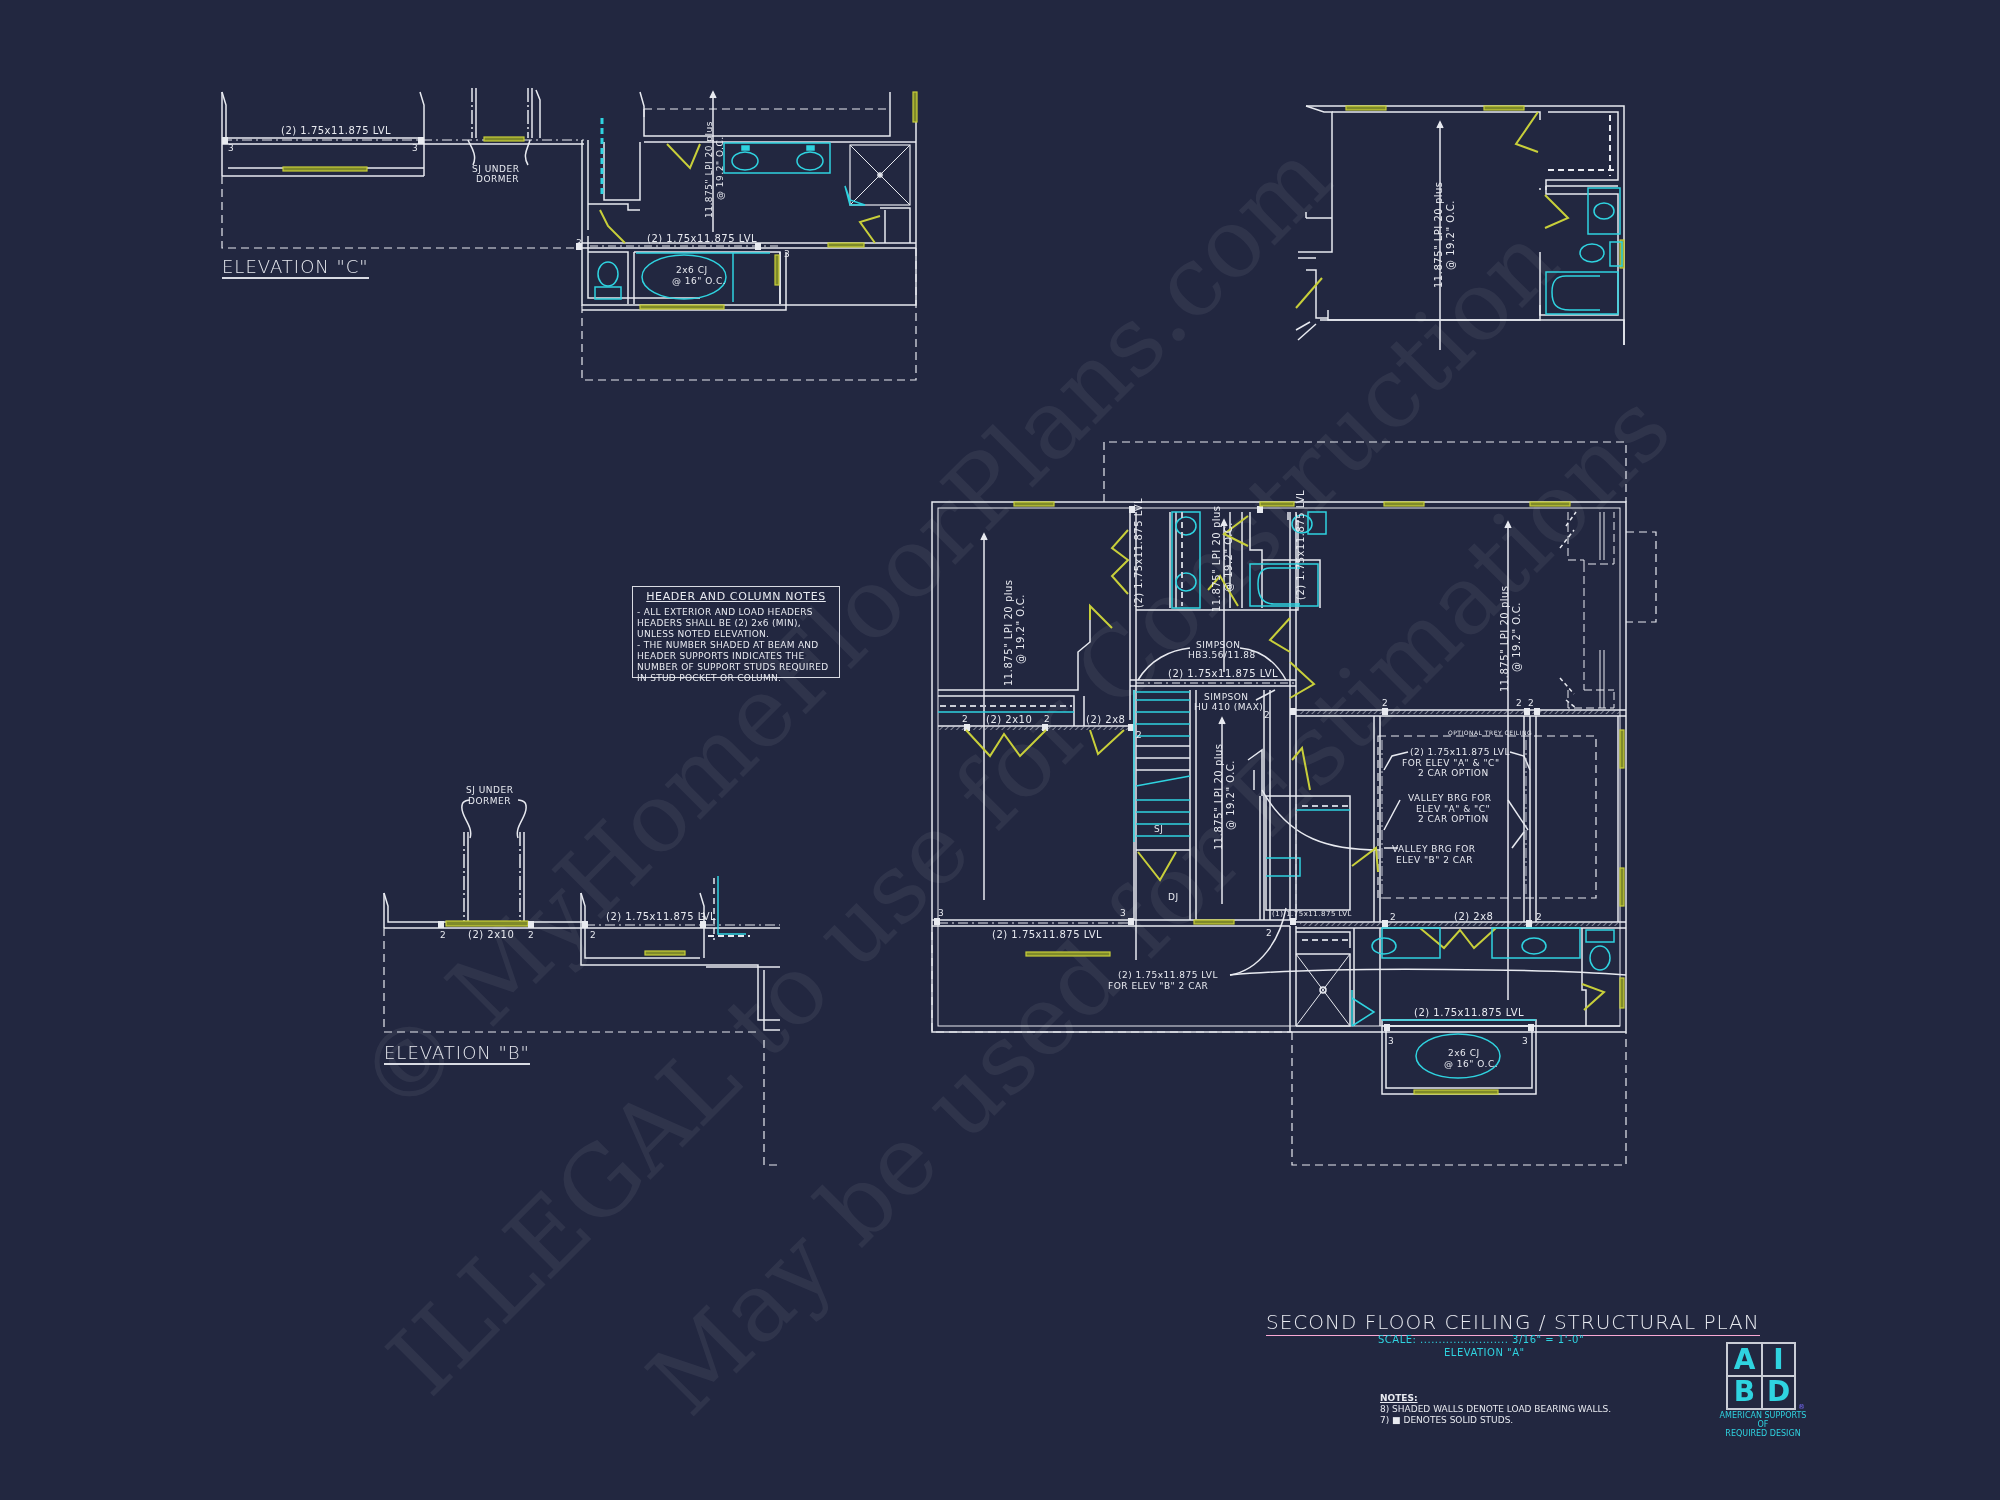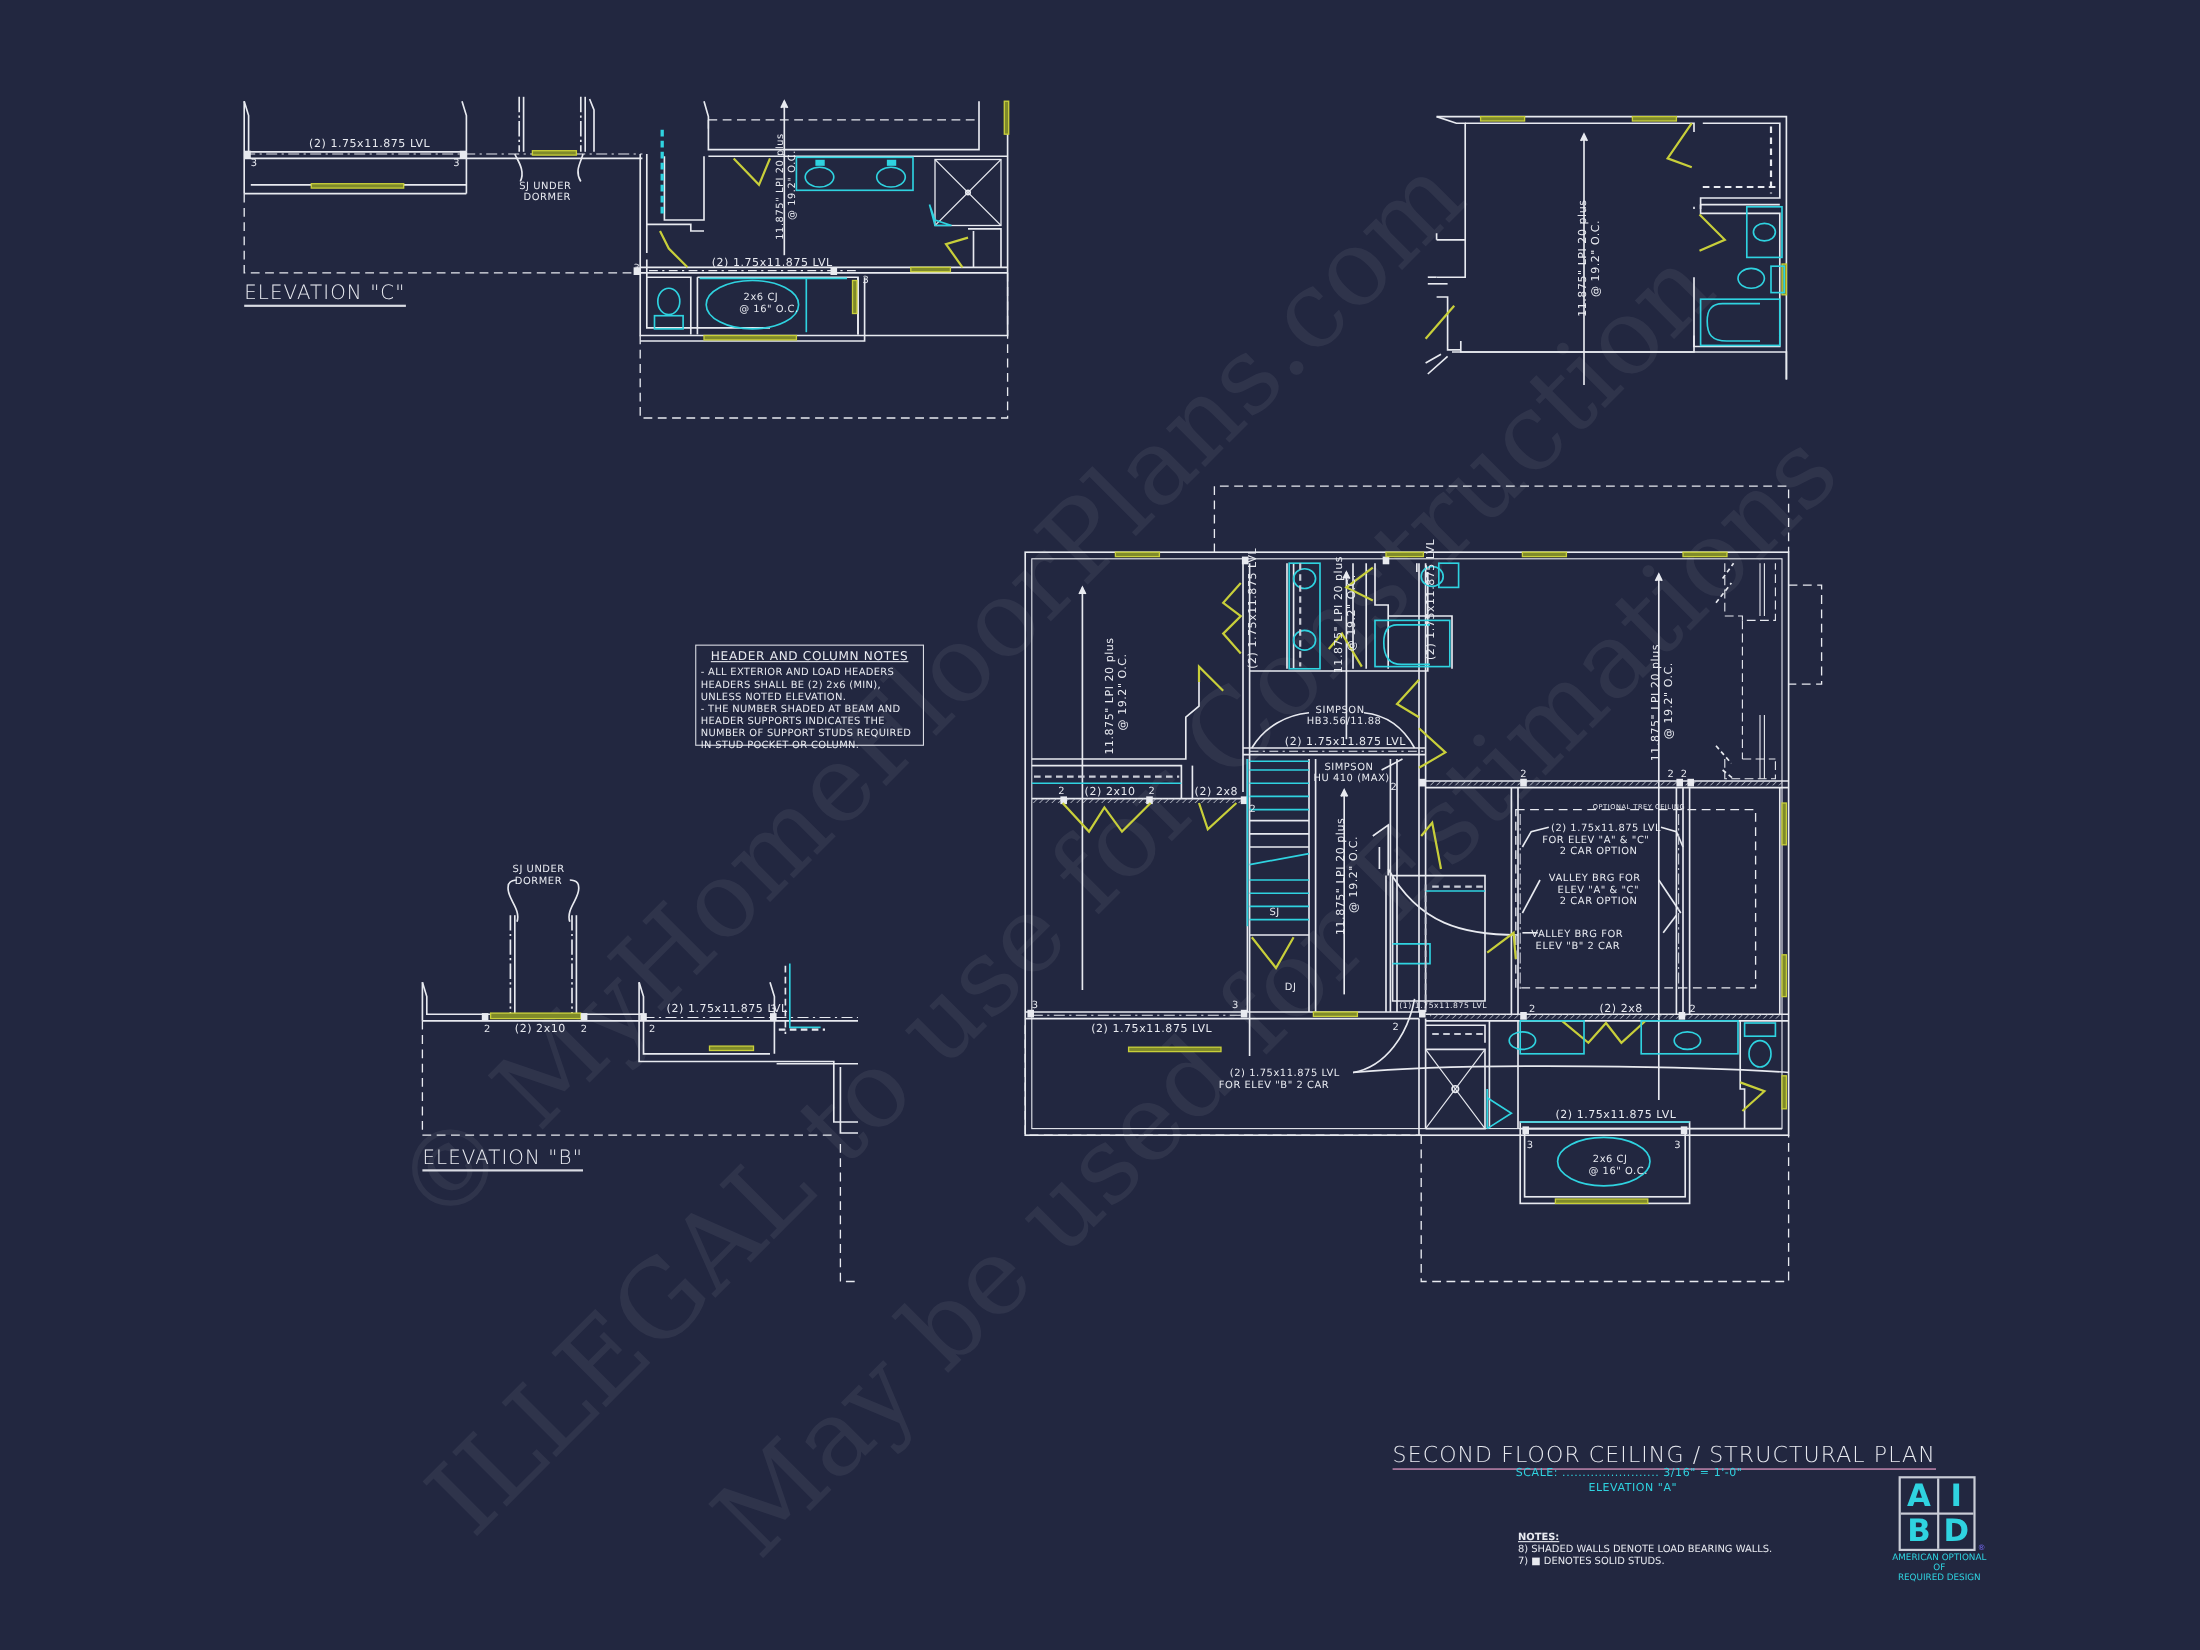--- a/index.html
+++ b/index.html
@@ -475,16 +475,16 @@
 <div class="logo">
   <div class="cell" style="left:0;top:0;">A</div>
   <div class="cell" style="left:34px;top:0;">I</div>
   <div class="cell" style="left:0;top:32px;">B</div>
   <div class="cell" style="left:34px;top:32px;">D</div>
   <div class="vline"></div>
   <div class="hline"></div>
 </div>
 <div class="reg">®</div>
 <div class="logo-text">
-  <div>AMERICAN OPTIONAL</div>
+  <div>AMERICAN SUPPORTS</div>
   <div>OF</div>
   <div>REQUIRED DESIGN</div>
 </div>
 
 </body></html>

